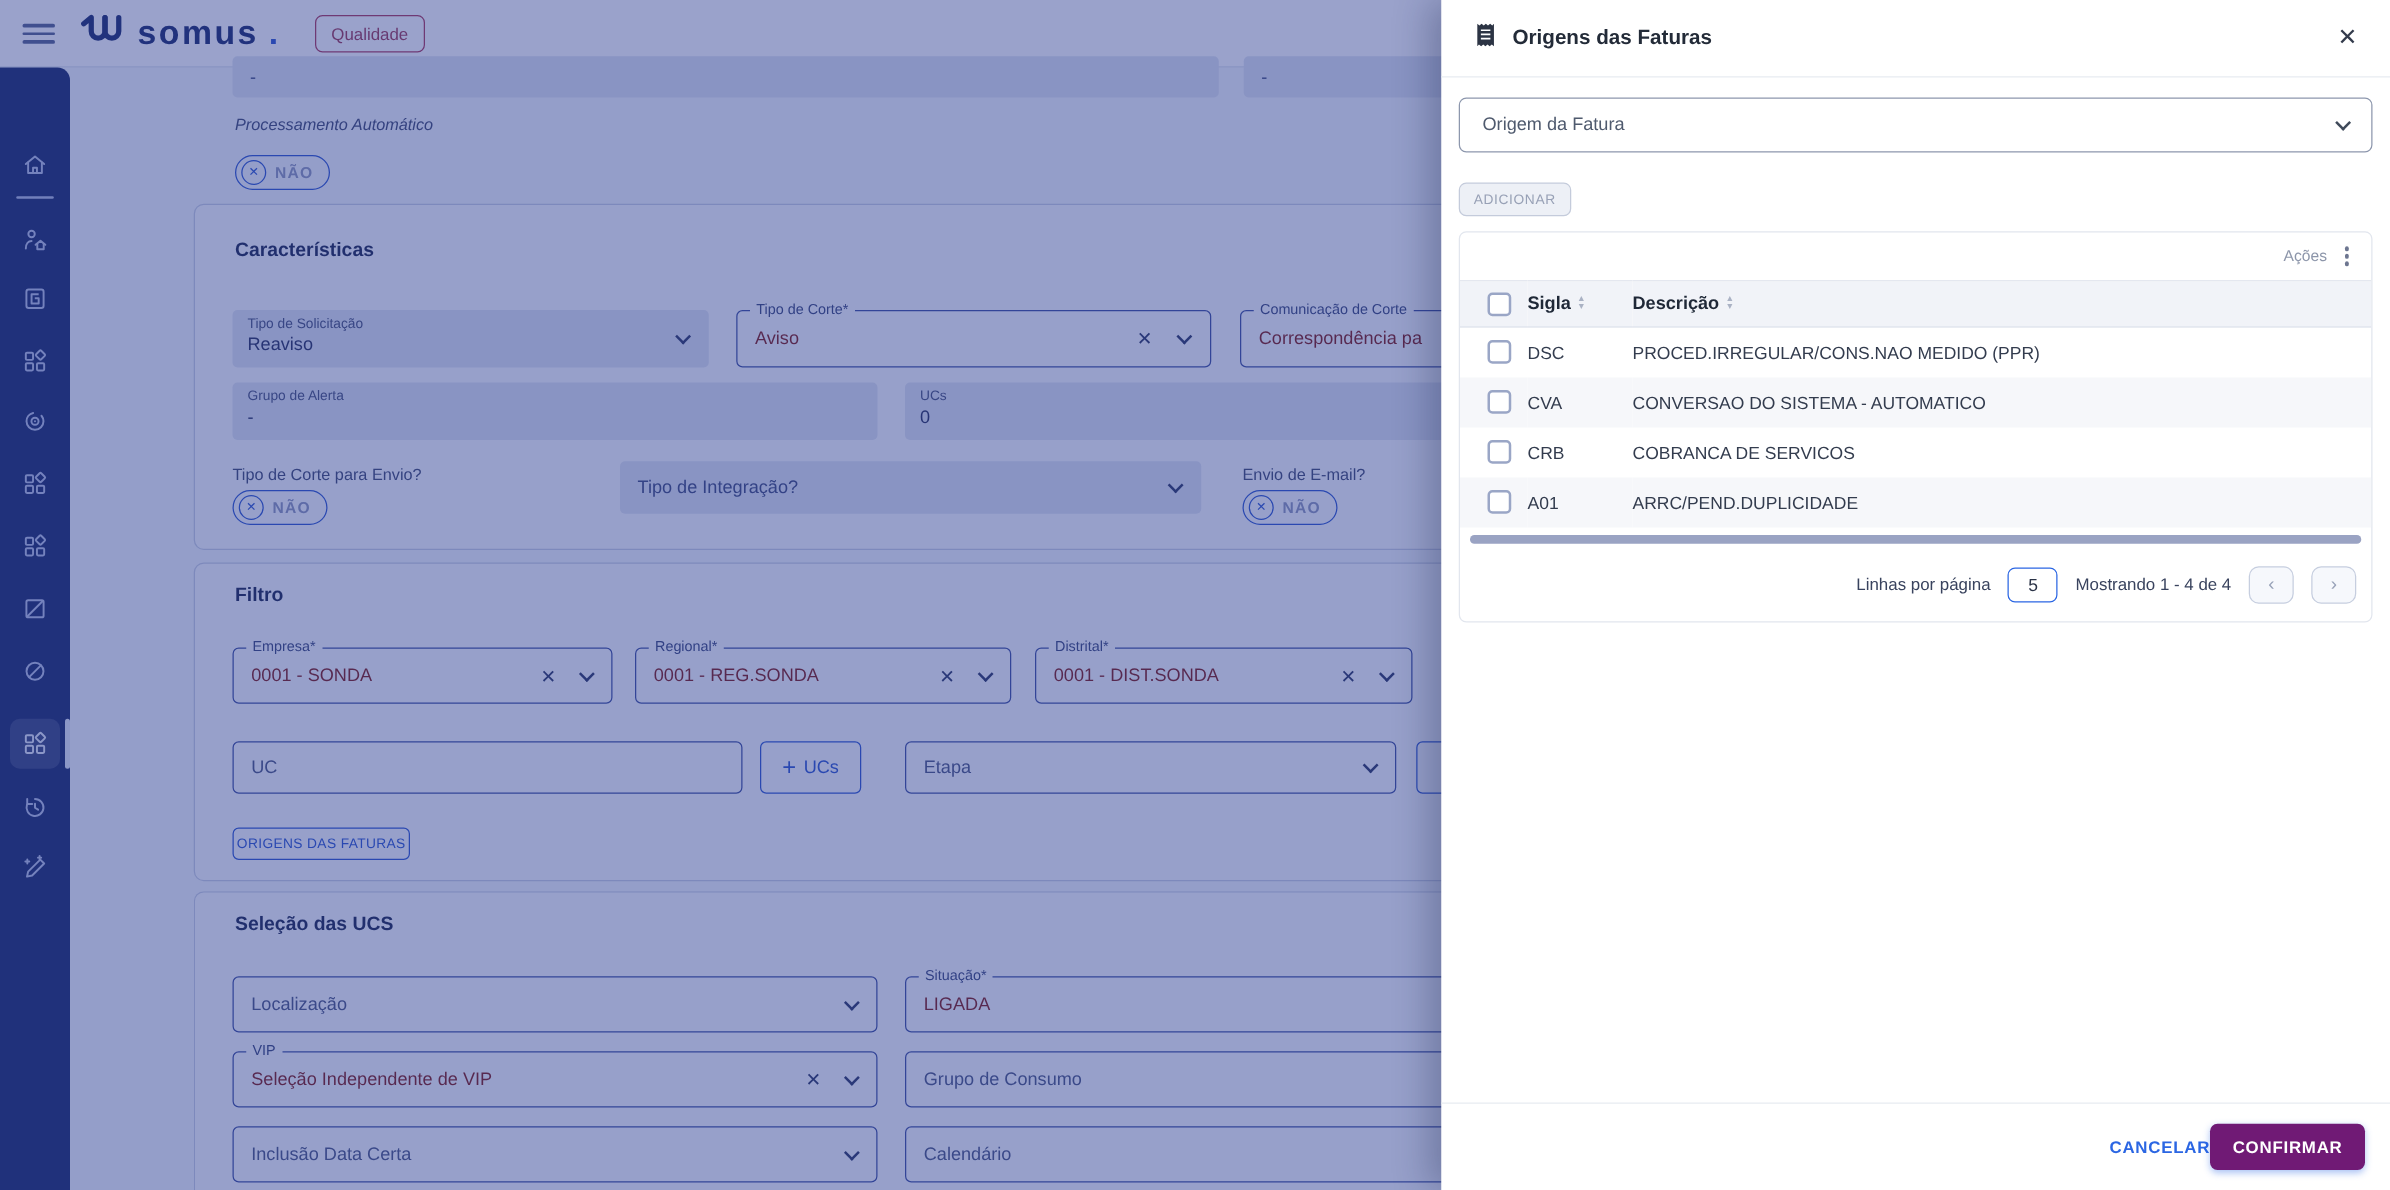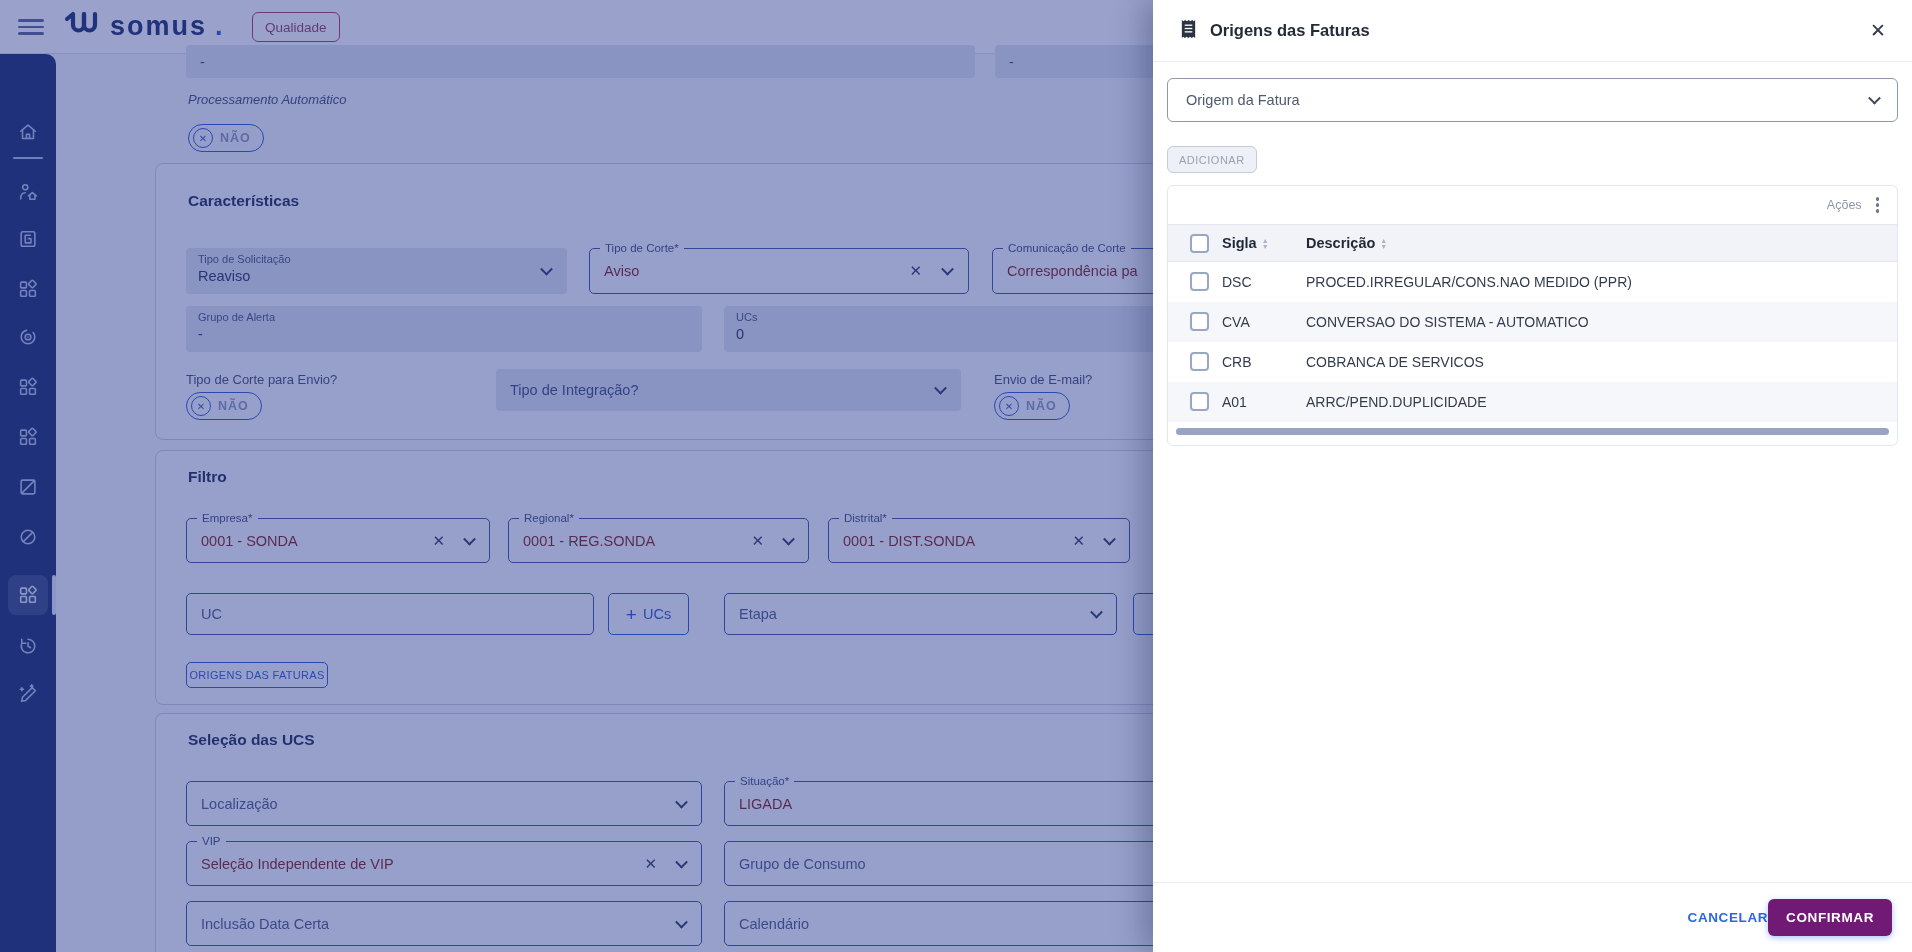--- a/index.html
+++ b/index.html
@@ -9,21 +9,21 @@
   .stage { position:relative; width:1912px; height:952px; }
 
   
   .page { position:absolute; inset:0; background:#edf0f7; }
 
   .topbar { position:absolute; left:0; top:0; width:1912px; height:54px;
     background:#f7f8fc; border-bottom:1px solid #d6dbe9; }
   .hamburger { position:absolute; left:18px; top:19px; width:26px; height:16px;
     display:flex; flex-direction:column; justify-content:space-between; cursor:pointer; }
   .hamburger i { height:2.6px; background:#55618f; border-radius:2px; }
-  .brand { position:absolute; left:64px; top:11px; display:flex; align-items:flex-start; gap:8px; }
+  .brand { position:absolute; left:64px; top:11px; display:flex; align-items:flex-end; gap:8px; }
   .brand-mark { color:#1d2c6e; }
   .brand-text { font-size:27px; font-weight:bold; letter-spacing:2px; color:#1d2c6e; }
   .brand-dot { color:#2c55cc; font-size:27px; font-weight:bold; }
   .badge-qualidade { position:absolute; left:252px; top:12px; height:30px; padding:0 12px;
     display:flex; align-items:center; border:1.5px solid #a93a5e; border-radius:6px;
     color:#9c3a58; font-size:13.5px; }
 
   .sidebar { position:absolute; left:0; top:54px; width:56px; height:898px;
     background:#1b2b6b; border-top-right-radius:10px; }
   .sic { position:absolute; left:17px; width:22px; height:22px; color:#b3bde2; }
@@ -430,20 +430,27 @@
               <td>COBRANCA DE SERVICOS</td>
             </tr>
             <tr class="alt">
               <td class="col-chk"><span class="chkbox"></span></td>
               <td>A01</td>
               <td>ARRC/PEND.DUPLICIDADE</td>
             </tr>
           </tbody>
         </table>
         <div class="hscroll"></div>
+        <div class="tpager">
+          <span class="plab">Linhas por página</span>
+          <input class="pinput" value="5" style="">
+          <span class="plab">Mostrando 1 - 4 de 4</span>
+          <span class="pnav">‹</span>
+          <span class="pnav">›</span>
+        </div>
       </div>
     </div>
 
     <div class="dw-footer">
       <button class="btn-cancel">CANCELAR</button>
       <button class="btn-confirm">CONFIRMAR</button>
     </div>
   </div>
 
 </div>

